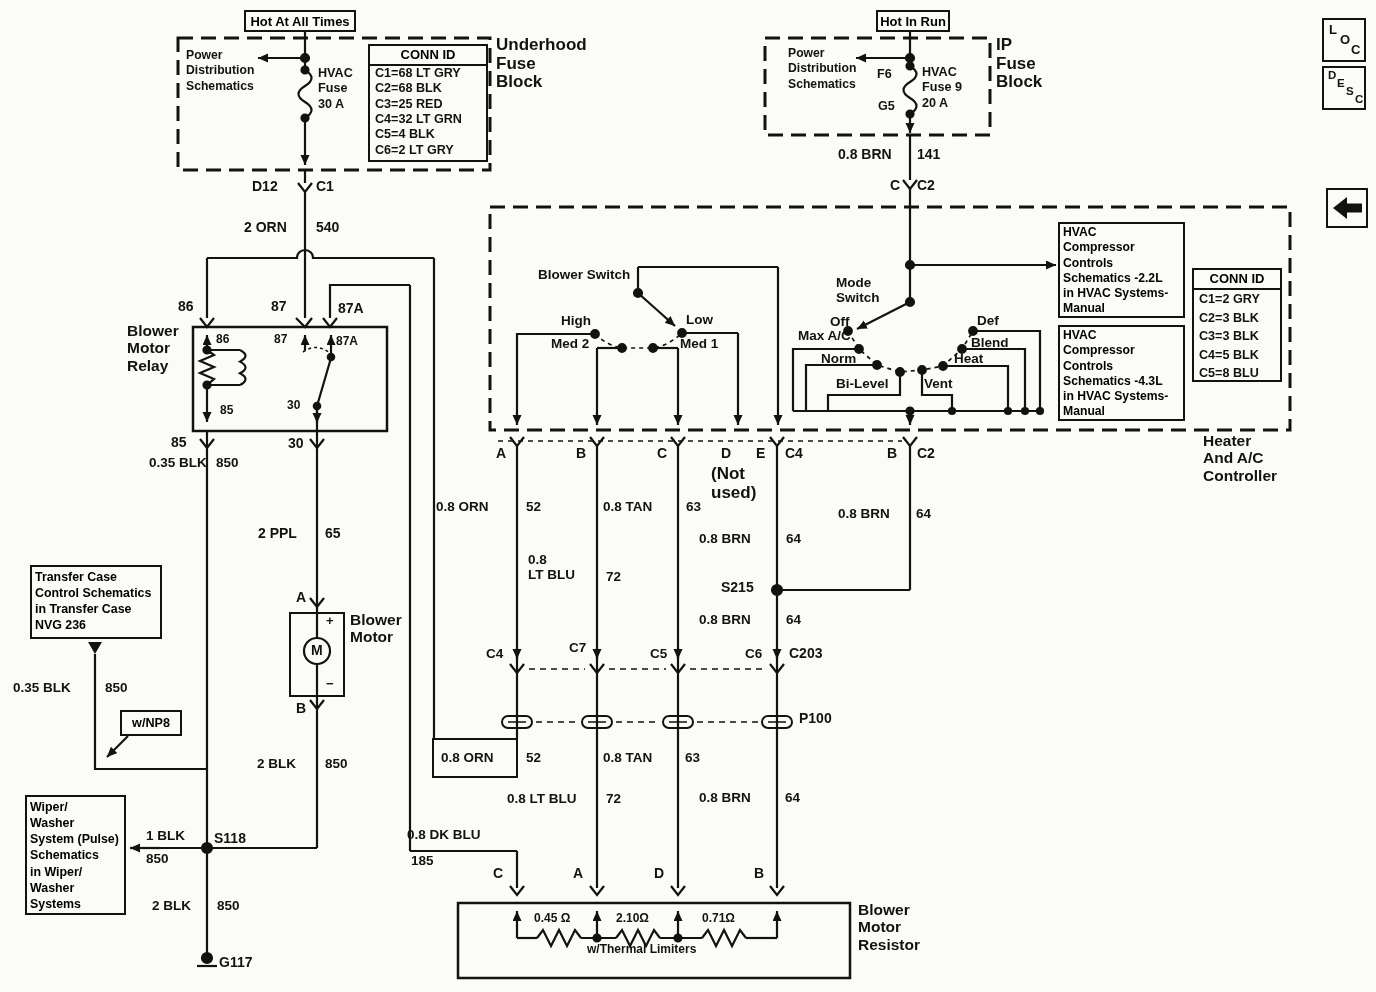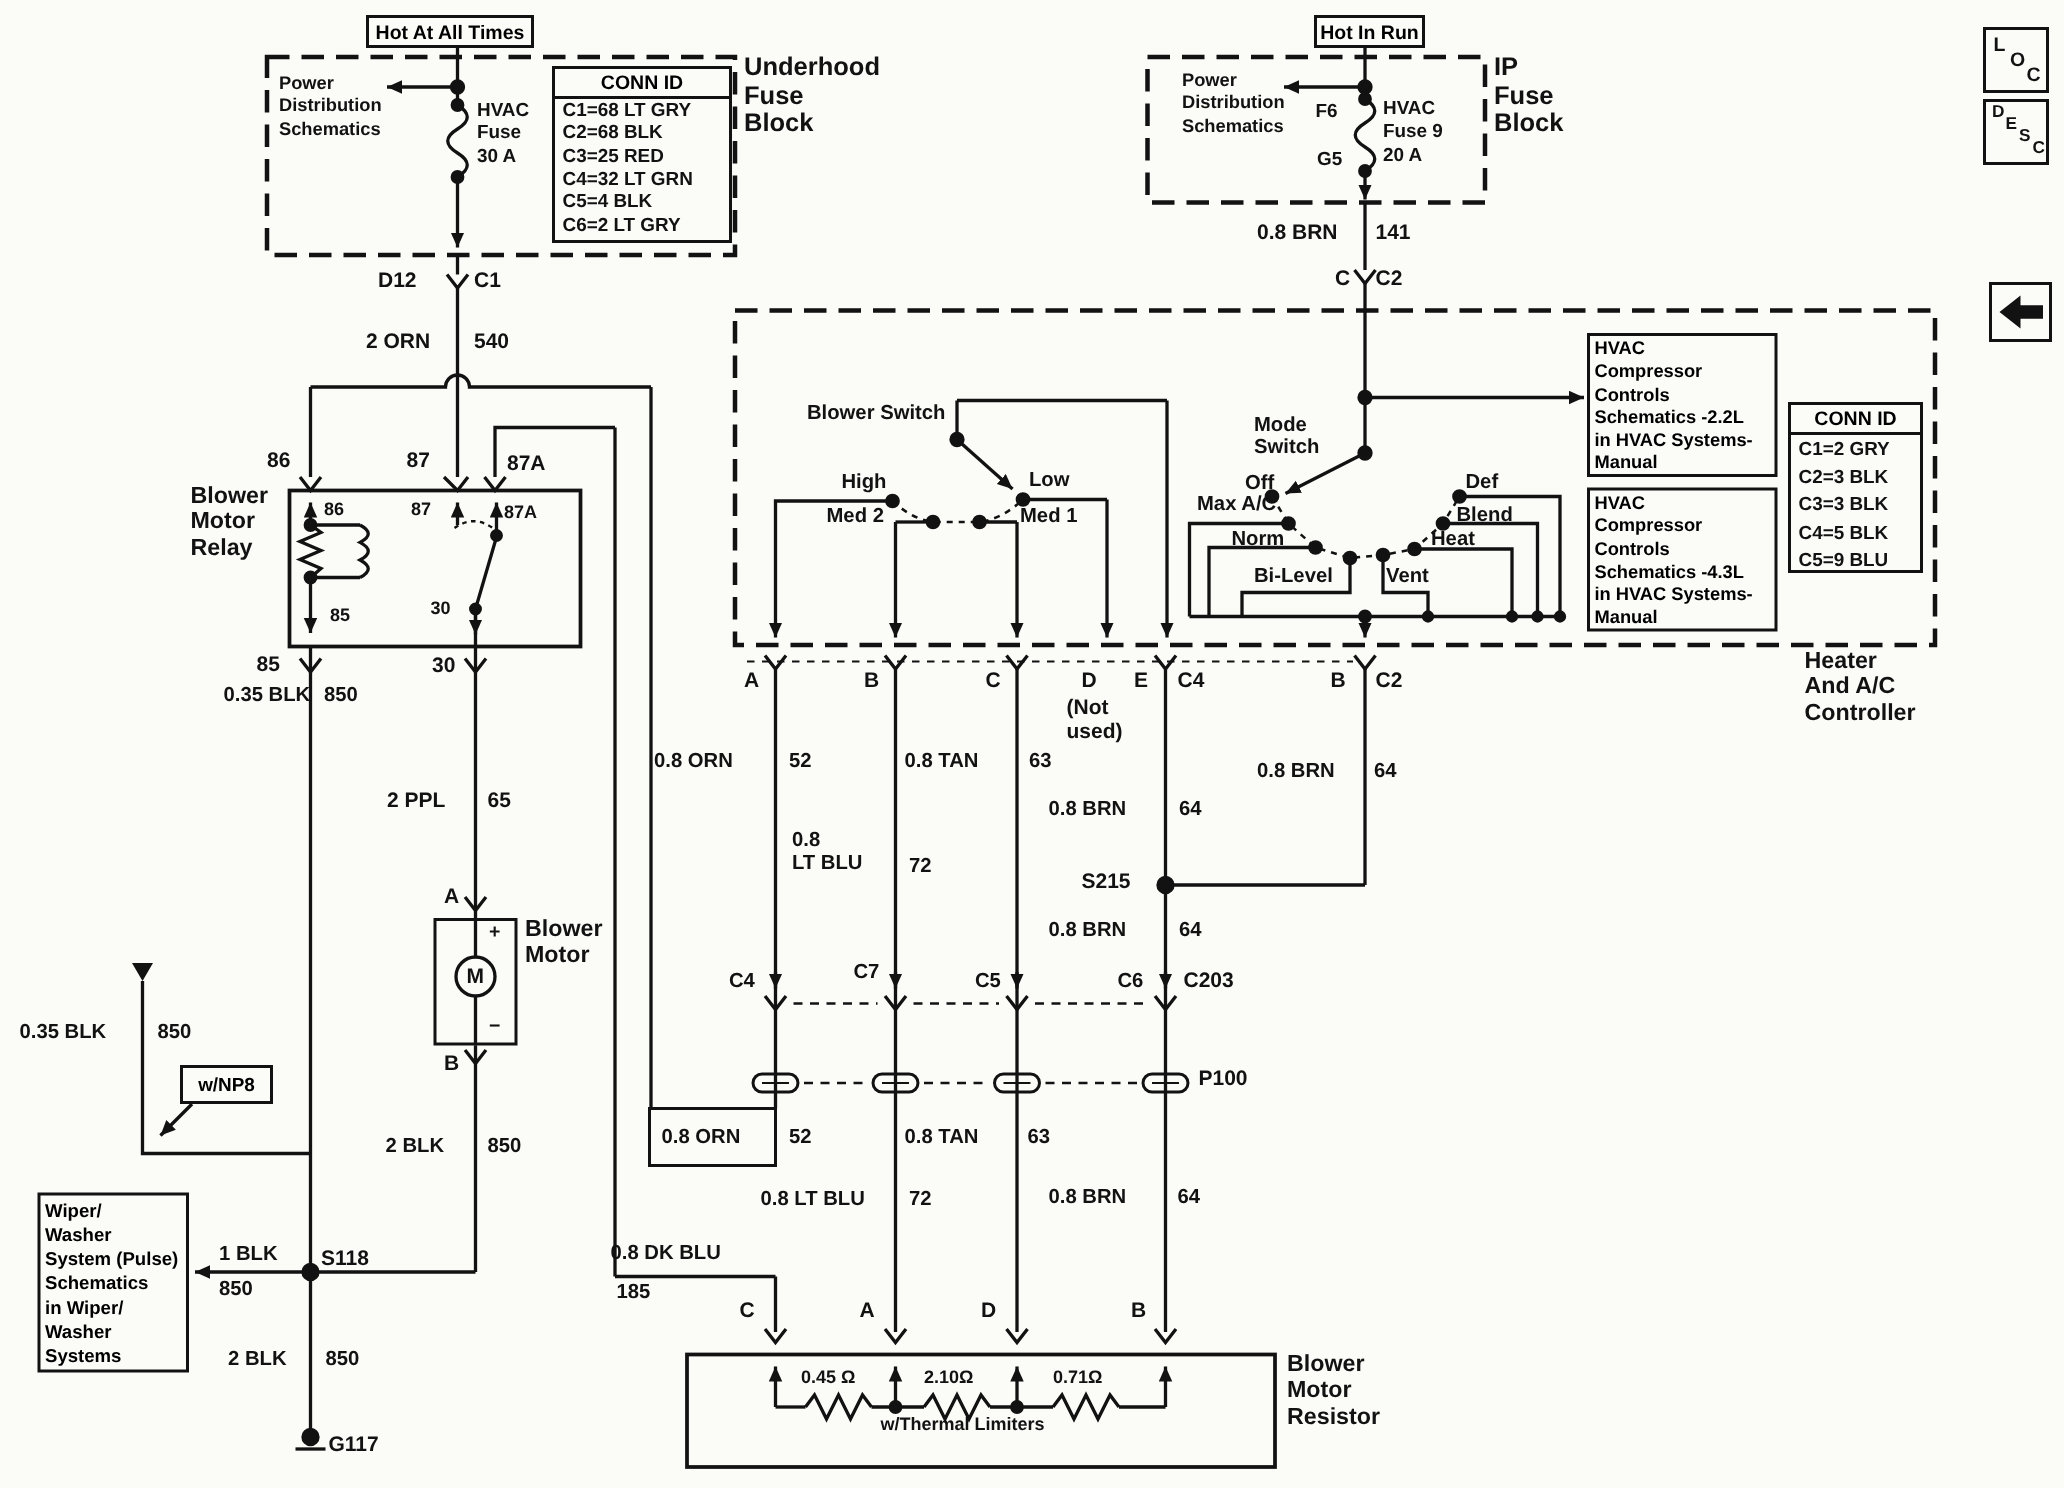--- a/index.html
+++ b/index.html
@@ -1,21 +1,21 @@
 <!DOCTYPE html>
 <html><head>
 <meta charset="utf-8">
 <style>
   html,body{margin:0;padding:0;background:#fbfbf8;}
   #page{position:relative;width:1376px;height:992px;background:#fbfbf8;overflow:hidden;
         font-family:"Liberation Sans",sans-serif;}
   svg{position:absolute;left:0;top:0;}
   .lb{position:absolute;font:bold 13.5px/1.12 "Liberation Sans",sans-serif;color:#121212;
       white-space:pre-line;}
-  .fs11{font-size:14px;}
+  .fs11{font-size:17px;}
   .fs12{font-size:12px;}
   .fs122{font-size:12.2px;line-height:1.25;}
   .fs124{font-size:12.4px;line-height:1.3;}
   .fs126{font-size:12.6px;line-height:1.22;}
   .fs14{font-size:14px;}
   .fs155{font-size:15.5px;line-height:1.12;}
   .fs17{font-size:17px;line-height:1.1;}
   .bx{position:absolute;border:2.5px solid #121212;box-sizing:border-box;background:transparent;}
   .bx2{position:absolute;border:2px solid #121212;box-sizing:border-box;}
   .ctr{display:flex;align-items:center;justify-content:center;text-align:center;}
@@ -325,20 +325,24 @@
 <div class="bx" style="left:289px;top:612px;width:56px;height:85px"></div>
 <div class="lb" style="left:326px;top:614px;font-size:13px">+</div>
 <div class="lb" style="left:326px;top:677px;font-size:13px">−</div>
 <div class="lb fs14" style="left:311px;top:643px">M</div>
 <div class="lb fs155" style="left:350px;top:611px">Blower
 Motor</div>
 <div class="lb fs14" style="left:296px;top:701px">B</div>
 <div class="lb" style="left:257px;top:756px">2 BLK</div>
 <div class="lb" style="left:325px;top:756px">850</div>
 
+<div class="bx fs124" style="left:30px;top:565px;width:132px;height:74px;padding:2px 3px;font-weight:bold;white-space:pre-line">Transfer Case
+Control Schematics
+in Transfer Case
+NVG 236</div>
 <div class="lb" style="left:13px;top:680px">0.35 BLK</div>
 <div class="lb" style="left:105px;top:680px">850</div>
 <div class="bx2 ctr" style="left:120px;top:710px;width:62px;height:26px;font:bold 12.6px 'Liberation Sans',sans-serif">w/NP8</div>
 <div class="bx fs124" style="left:25px;top:795px;width:101px;height:120px;padding:2px 3px;font-weight:bold;white-space:pre-line">Wiper/
 Washer
 System (Pulse)
 Schematics
 in Wiper/
 Washer
 Systems</div>
@@ -377,21 +381,21 @@
 Controls
 Schematics -4.3L
 in HVAC Systems-
 Manual</div>
 <div class="connbox" style="left:1192px;top:268px;width:90px;height:114px">
   <div class="connhdr">CONN ID</div>
   <div class="connrow fs126" style="line-height:18.5px">C1=2 GRY</div>
   <div class="connrow fs126" style="line-height:18.5px">C2=3 BLK</div>
   <div class="connrow fs126" style="line-height:18.5px">C3=3 BLK</div>
   <div class="connrow fs126" style="line-height:18.5px">C4=5 BLK</div>
-  <div class="connrow fs126" style="line-height:18.5px">C5=9 BLU</div>
+  <div class="connrow fs126" style="line-height:18.5px">C5=8 BLU</div>
 </div>
 <div class="lb fs155" style="left:1203px;top:432px">Heater
 And A/C
 Controller</div>
 
 <div class="lb fs14" style="left:496px;top:446px">A</div>
 <div class="lb fs14" style="left:576px;top:446px">B</div>
 <div class="lb fs14" style="left:657px;top:446px">C</div>
 <div class="lb fs14" style="left:721px;top:446px">D</div>
 <div class="lb fs11" style="left:711px;top:464px">(Not

